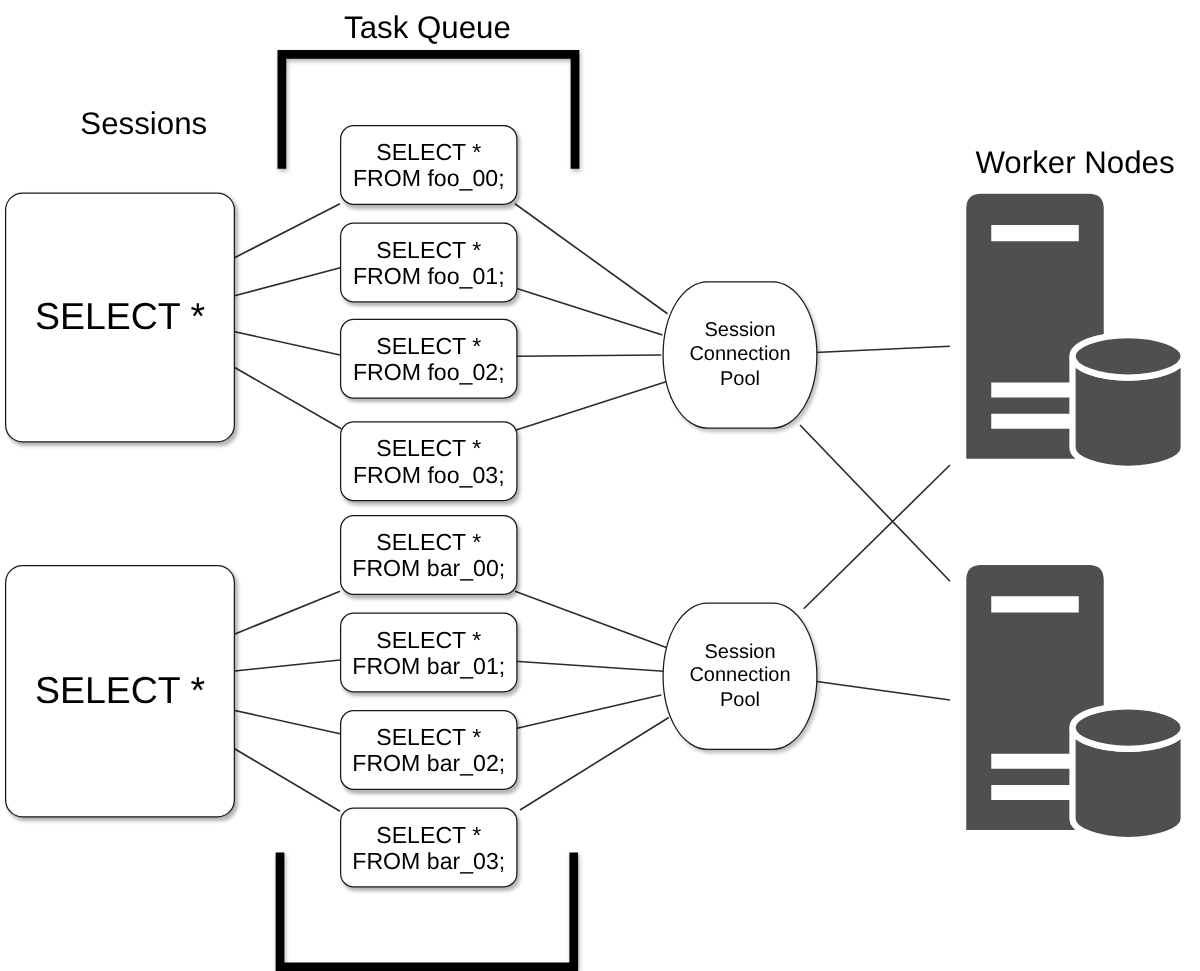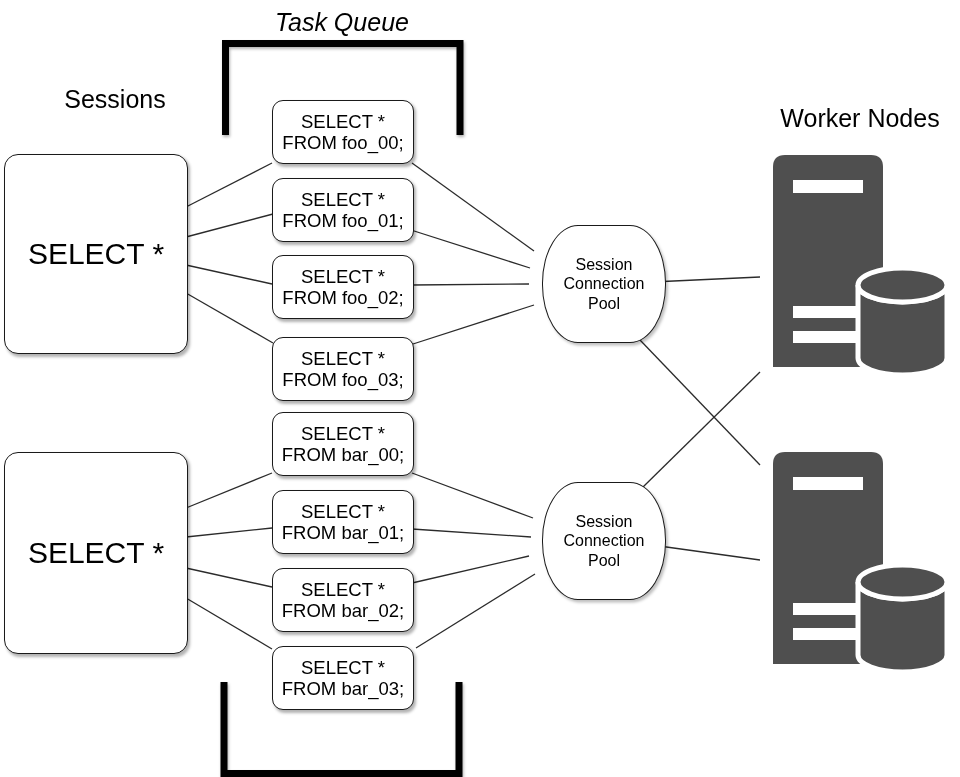--- a/index.html
+++ b/index.html
@@ -19,21 +19,21 @@
     font-size:30px; line-height:46px; text-align:center;
   }
   .task-box {
     position:absolute; left:272px; width:140px; height:62px; background:#fff;
     border:1.6px solid var(--c-border,#1a1a1a); border-radius:11px;
     box-shadow:2px 2.5px 3px rgba(0,0,0,0.3);
     display:flex; flex-direction:column; justify-content:center; align-items:center;
     font-size:18.5px; line-height:21px; text-align:center; white-space:nowrap;
   }
   .pool-box {
-    position:absolute; left:542px; width:122px; height:116px; background:#fff;
+    position:absolute; left:530px; width:122px; height:116px; background:#fff;
     border:1.6px solid var(--c-border,#1a1a1a); border-radius:36px / 58px;
     box-shadow:2px 2.5px 3px rgba(0,0,0,0.25);
     display:flex; flex-direction:column; justify-content:center; align-items:center;
     font-size:16px; line-height:19.5px; text-align:center;
   }
   .bracket { stroke:var(--c-bracket,#000); stroke-width:7; fill:none;
              filter:drop-shadow(1.5px 2px 1.5px rgba(0,0,0,0.3)); }
   .edge { stroke:var(--c-edge,#2b2b2b); stroke-width:1.3; fill:none; }
   .icon-fill { fill:var(--c-icon,#4f4f4f); }
   .icon-slot { fill:#ffffff; }
@@ -90,23 +90,23 @@
     <g transform="translate(773,452)">
       <path class="icon-fill" d="M 0 212 L 0 12 Q 0 0 12 0 L 98 0 Q 110 0 110 12 L 110 212 Z"></path>
       <rect class="icon-slot" x="20" y="25" width="70" height="13"></rect>
       <rect class="icon-slot" x="20" y="151" width="70" height="12"></rect>
       <rect class="icon-slot" x="20" y="176" width="70" height="12"></rect>
       <path class="cyl" d="M 85 130 L 85 203 A 44.5 17 0 0 0 174 203 L 174 130 A 44.5 17 0 0 1 85 130 Z"></path>
       <ellipse class="cyl" cx="129.5" cy="130" rx="44.5" ry="17"></ellipse>
     </g>
   </svg>
 
-  <div class="heading" style="left:242px; top:8px;  width:200px;font-style:italic;">Task Queue</div>
+  <div class="heading" style="left:242px; top:8px;  width:200px;">Task Queue</div>
   <div class="heading" style="left:0px;   top:85px; width:190px;padding-left:20px;">Sessions</div>
-  <div class="heading" style="left:760px; top:104px;width:200px;">Worker Nodes</div>
+  <div class="heading" style="left:760px; top:116px;width:200px;">Worker Nodes</div>
 
   <div class="session-box" style="top:154px;">
     <div>SELECT *</div>
   </div>
   <div class="session-box" style="top:452px; height:200px;">
     <div>SELECT *</div>
   </div>
 
   <div class="task-box" style="top:100px;">
     <div>SELECT *</div>

